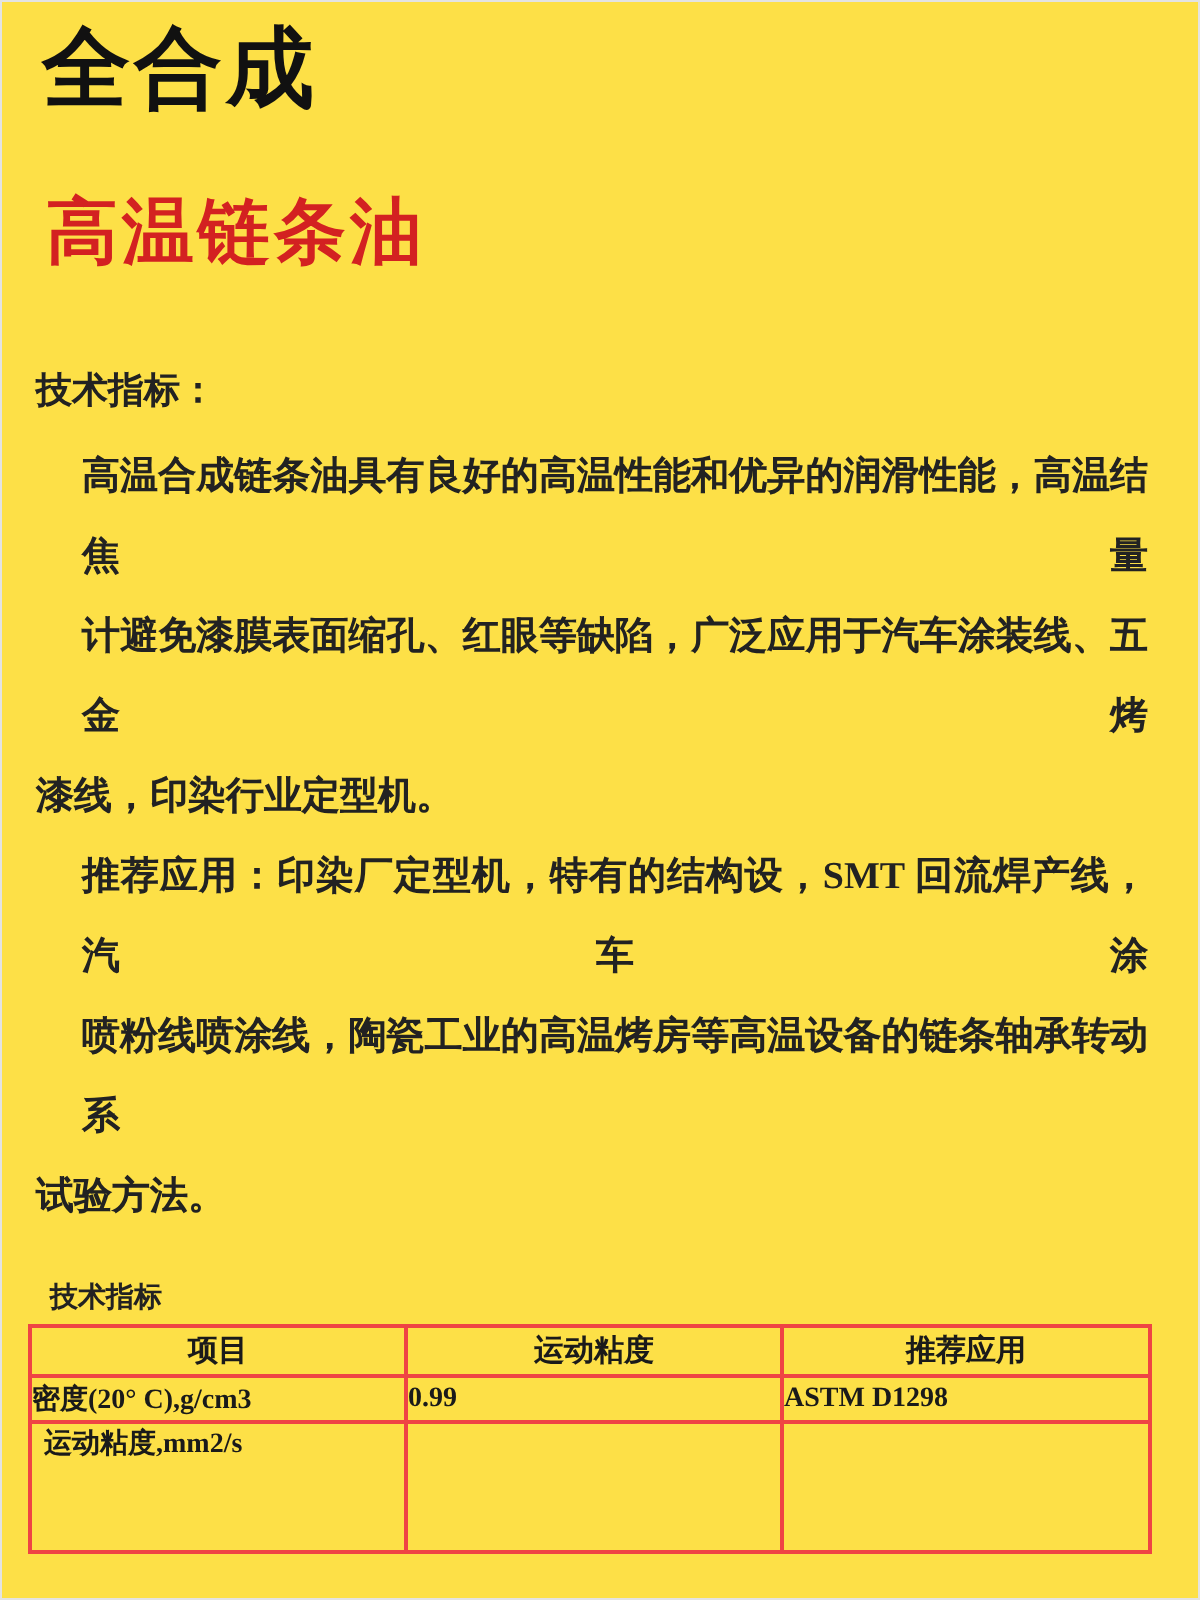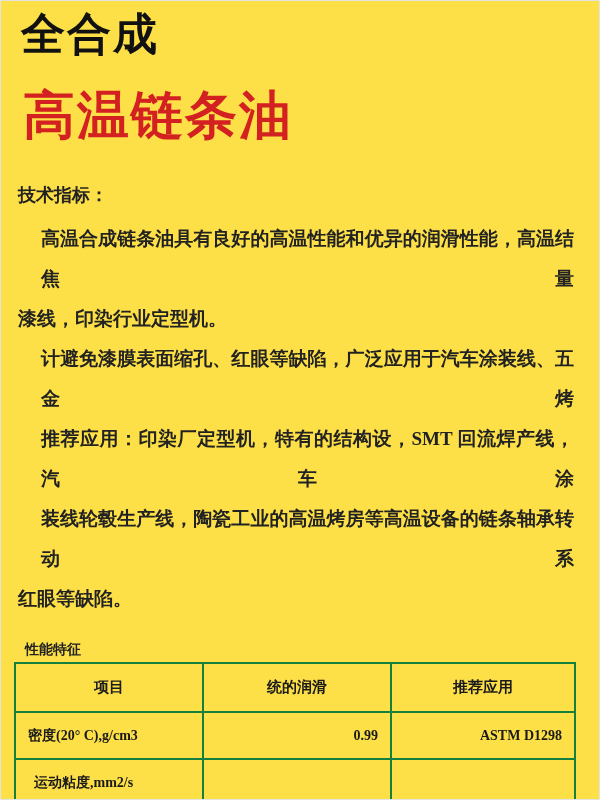--- a/index.html
+++ b/index.html
@@ -14,21 +14,21 @@
     color:#1c1c1c;
   }
   .title-black{
     margin:10px 0 0 20px;
     font-size:44px;line-height:48px;
     font-weight:900;color:#111111;
     letter-spacing:2px;
   }
   .title-red{
     margin:32px 0 0 22px;
-    font-size:52px;line-height:50px;
+    font-size:36px;line-height:50px;
     font-weight:900;color:#d32121;
     letter-spacing:2px;
   }
   .sec-head{
     margin:42px 25px 0 17px;
     font-size:18px;line-height:24px;
     font-weight:600;color:#222;
   }
   .bodytext{
     margin:12px 25px 0 17px;
@@ -45,65 +45,65 @@
     font-weight:600;color:#222;
   }
   table.spec{
     margin-left:13px;
     border-collapse:collapse;
     table-layout:fixed;
     width:560px;
     font-size:14px;font-weight:700;color:#1a1a1a;
   }
   table.spec td,table.spec th{
-    border:2px solid #15803d;
-    padding:12px;
+    border:2px solid #ef4444;
+    padding:0;
     vertical-align:middle;
     overflow:hidden;
     white-space:nowrap;
   }
   th.hdr{height:23px;font-size:15px;font-weight:700;text-align:center;}
   td.item{height:21px;text-align:left;padding-left:6px;margin-top:18px;}
-  td.val,td.method{height:21px;text-align:right;}
+  td.val,td.method{height:21px;text-align:left;}
   tr.visc td{height:63px;vertical-align:top;}
   .vline{height:21px;line-height:21px;}
   .vline.center{text-align:center;}
   .vitem{padding-left:6px;}
 </style>
 </head>
 <body>
 
 <div class="page">
 
   <div class="title-black">全合成</div>
   <div class="title-red">高温链条油</div>
 
   <div class="sec-head">技术指标：</div>
 
   <div class="bodytext">
     <div class="bline full">高温合成链条油具有良好的高温性能和优异的润滑性能，高温结焦量</div>
+    <div class="bline full">计避免漆膜表面缩孔、红眼等缺陷，广泛应用于汽车涂装线、五金烤</div>
     <div class="bline">漆线，印染行业定型机。</div>
-    <div class="bline full">计避免漆膜表面缩孔、红眼等缺陷，广泛应用于汽车涂装线、五金烤</div>
     <div class="bline full">推荐应用：印染厂定型机，特有的结构设，SMT 回流焊产线，汽车涂</div>
-    <div class="bline full">装线轮毂生产线，陶瓷工业的高温烤房等高温设备的链条轴承转动系</div>
-    <div class="bline">红眼等缺陷。</div>
+    <div class="bline full">喷粉线喷涂线，陶瓷工业的高温烤房等高温设备的链条轴承转动系</div>
+    <div class="bline">试验方法。</div>
   </div>
 
-  <div class="tbl-title">性能特征</div>
+  <div class="tbl-title">技术指标</div>
 
   <table class="spec">
     <colgroup>
       <col style="width:188px">
         <col style="width:188px">
         <col style="width:184px">
     </colgroup>
     <tbody>
         <tr>
       <th class="hdr">项目</th>
-      <th class="hdr">统的润滑</th>
+      <th class="hdr">运动粘度</th>
       <th class="hdr">推荐应用</th>
     </tr>
 
     <tr>
       <td class="item">密度(20° C),g/cm3</td>
       <td class="val">0.99</td>
       <td class="method">ASTM D1298</td>
     </tr>
 
     <tr class="visc">

